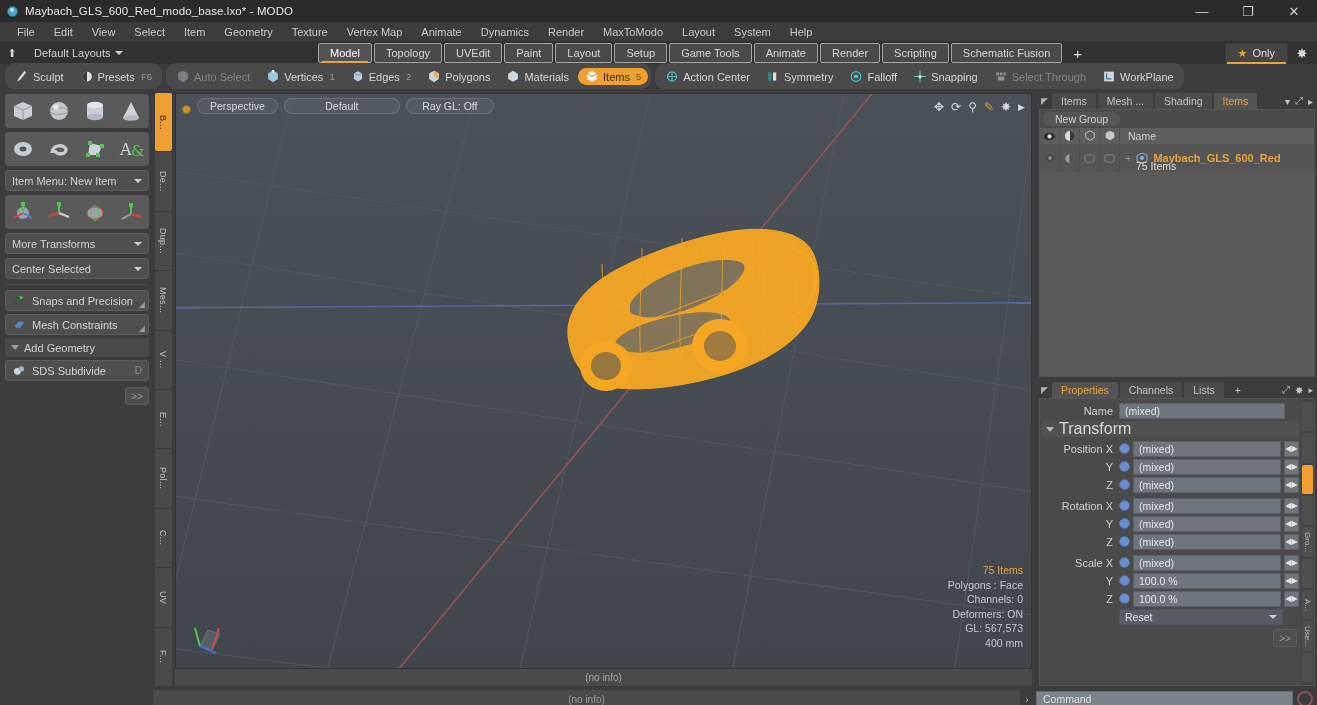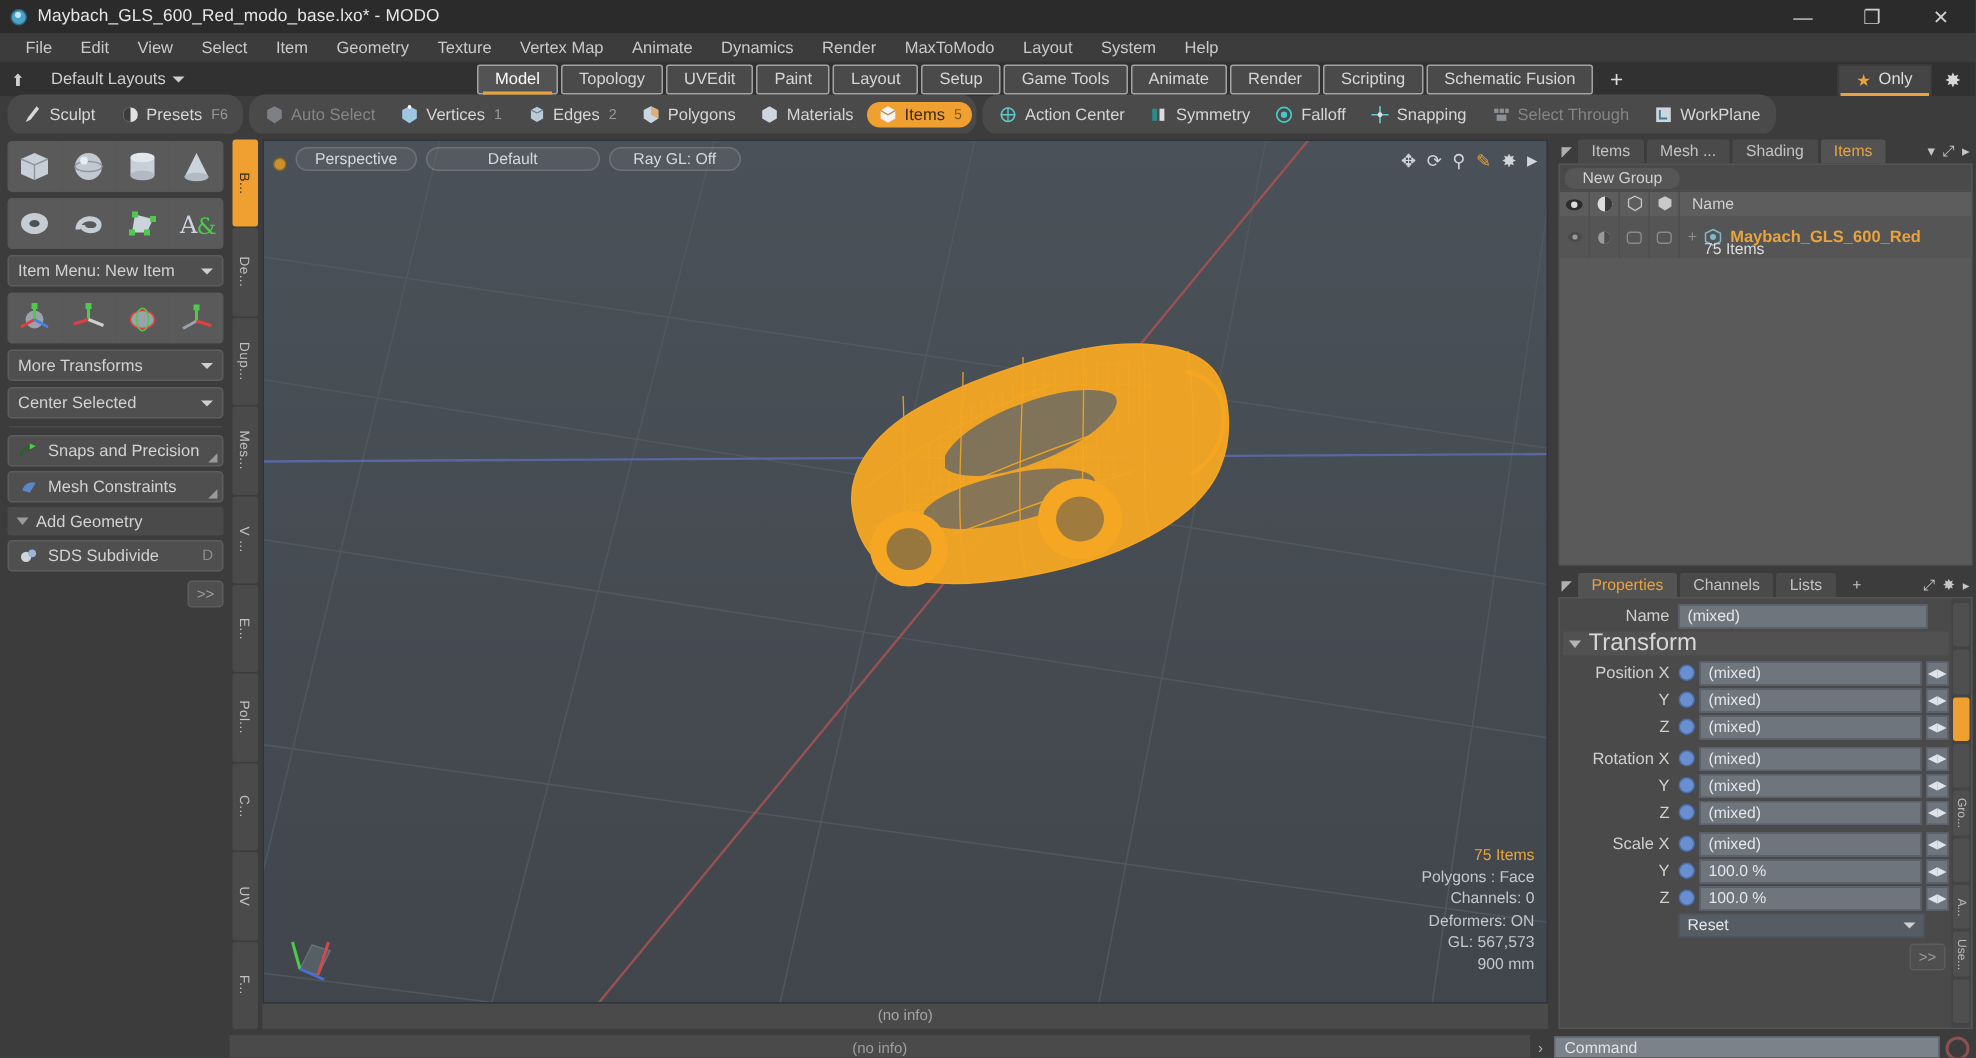--- a/index.html
+++ b/index.html
@@ -568,21 +568,21 @@
             <span style="font-size:9px">▶</span>
           </div>
         </div>
 
         <div class="vp-stats">
           <div class="hl">75 Items</div>
           <div>Polygons : Face</div>
           <div>Channels: 0</div>
           <div>Deformers: ON</div>
           <div>GL: 567,573</div>
-          <div>900 mm</div>
+          <div>400 mm</div>
         </div>
 
         <svg class="vp-axis" viewBox="0 0 42 42">
           <path d="M12 30 L20 14 L32 18 L24 34 Z" fill="#596169" opacity=".9" stroke="#6d757d"></path>
           <path d="M12 30 L7 12" stroke="#4ec94e" stroke-width="2"></path>
           <path d="M24 34 L31 12" stroke="#d04b4b" stroke-width="2"></path>
           <path d="M12 30 L28 37" stroke="#4a6fd0" stroke-width="2"></path>
         </svg>
       </div>
       <div class="infobar">(no info)</div>

